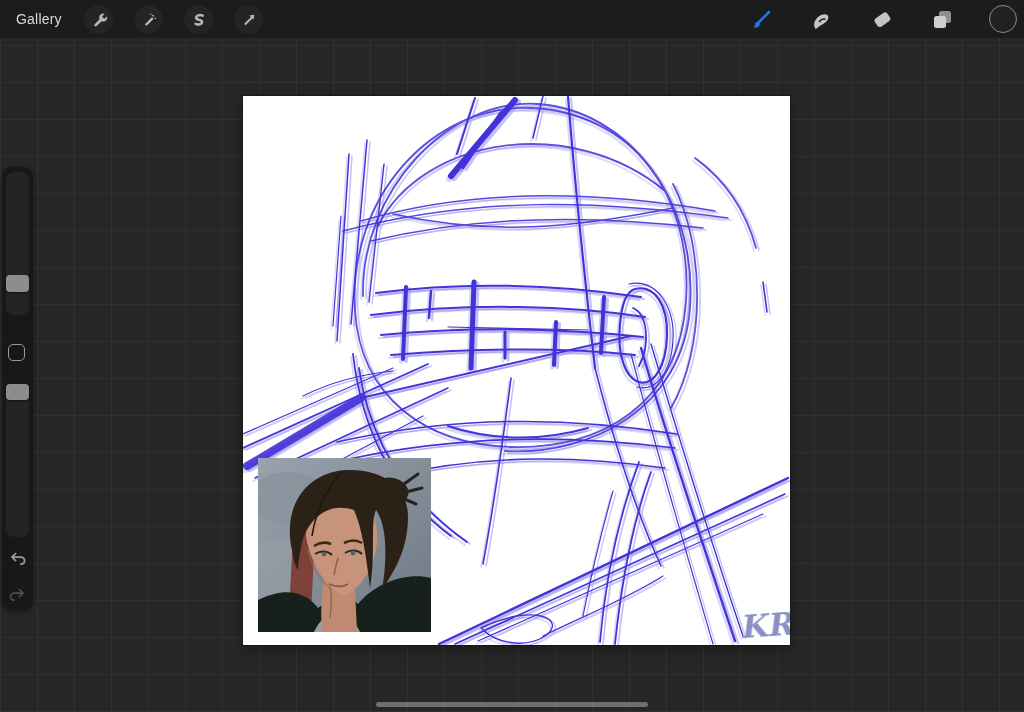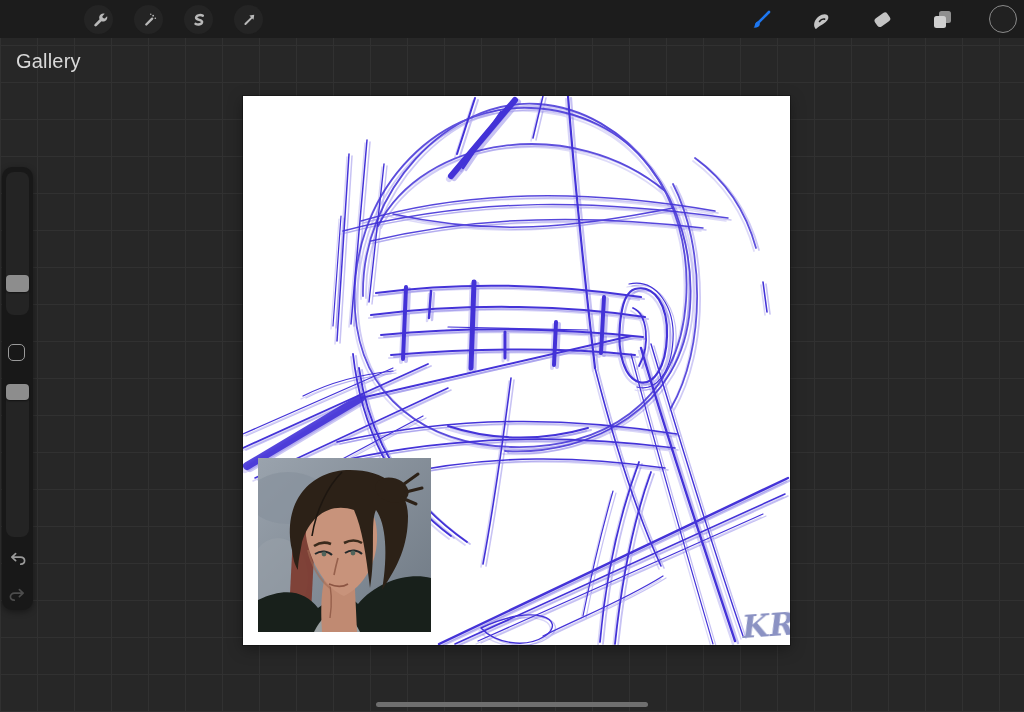--- a/index.html
+++ b/index.html
@@ -5,21 +5,21 @@
   html,body{margin:0;padding:0;background:#101010;}
   #stage{position:relative;width:1024px;height:712px;overflow:hidden;
     font-family:"Liberation Sans","DejaVu Sans",sans-serif;
     background:
       repeating-linear-gradient(0deg,#313131 0 1px,transparent 1px 37px),
       repeating-linear-gradient(90deg,#313131 0 1px,transparent 1px 37px),
       #272727;}
   
   #topbar{position:absolute;left:0;top:0;width:1024px;height:38px;background:#1c1c1c;}
   .gallery{position:absolute;left:16px;top:0;height:38px;display:flex;align-items:center;
-    color:#d9d9d9;font-size:20px;letter-spacing:.2px;cursor:default;margin-top:42px;}
+    color:#d9d9d9;font-size:14px;letter-spacing:.2px;cursor:default;}
   .circle-btn{position:absolute;top:5px;width:29px;height:29px;border-radius:50%;
     background:#242424;display:flex;align-items:center;justify-content:center;}
   .flat-btn{position:absolute;top:5px;width:29px;height:29px;display:flex;align-items:center;justify-content:center;}
   .circle-btn svg,.flat-btn svg{display:block;}
   #colorbtn{position:absolute;top:5px;width:28px;height:28px;border-radius:50%;
     background:#212121;border:1.5px solid #8a8a8a;box-sizing:border-box;}
   
   #sidebar{position:absolute;left:2px;top:167px;width:31px;height:443px;background:#181818;
     border-radius:10px;box-shadow:0 2px 6px rgba(0,0,0,.4);}
   .track{position:absolute;left:4px;width:23px;background:#242424;border-radius:8px;}

